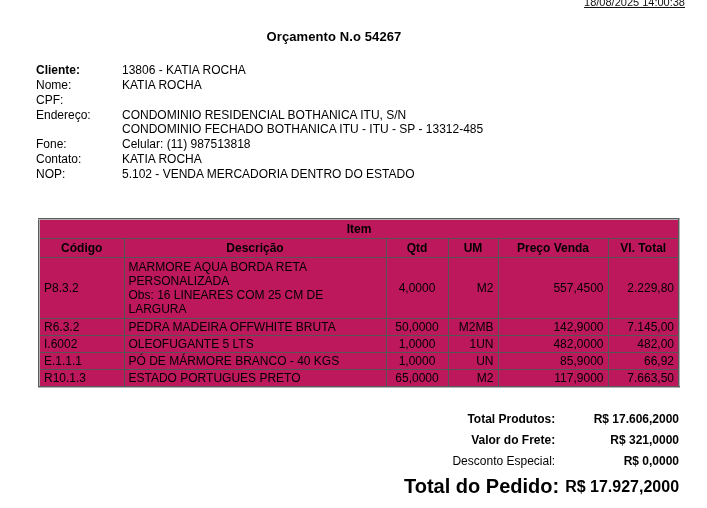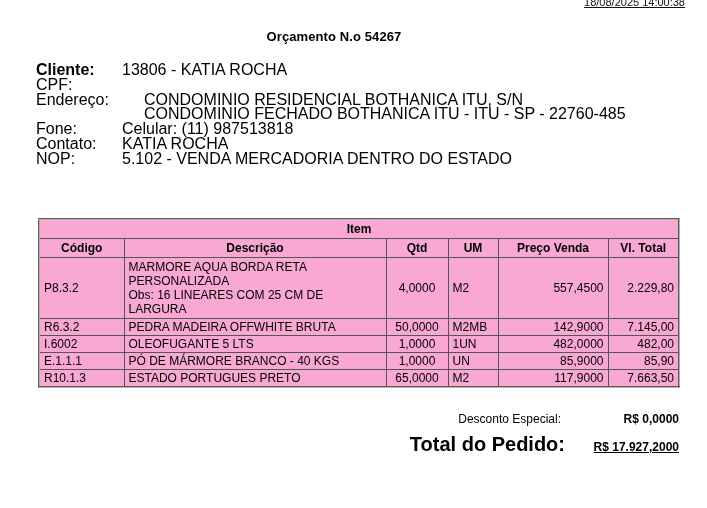--- a/index.html
+++ b/index.html
@@ -42,21 +42,21 @@
 
   
   #customer-info {
     position: absolute;
     top: 63px;
     left: 36px;
     width: 620px;
   }
   #customer-info table {
     border-collapse: collapse;
-    font-size: 16px;
+    font-size: 12px;
   }
   #customer-info td {
     padding: 0 0 1px 0;
     vertical-align: top;
     line-height: 14px;
     white-space: nowrap;
   }
   #customer-info td.lbl {
     width: 82px;
     font-weight: bold;
@@ -67,35 +67,34 @@
   }
   #customer-info td.val {
     font-weight: normal;
   }
   #customer-info td.val.bold {
     font-weight: normal;
   }
   #customer-info .addr-line {
     display: block;
     line-height: 14px;
-    margin-left: 22px;
   }
 
   
   #items-table-wrap {
     position: absolute;
     top: 218px;
     left: 38px;
     width: 641px;
   }
   table.items {
     border-collapse: collapse;
     width: 641px;
     table-layout: fixed;
-    background: #f9a8d4;
+    background: #be185d;
     border: 2px outset #b0b0b0;
   }
   table.items th,
   table.items td {
     border: 1px solid #555555;
     font-size: 12px;
     line-height: 13px;
     padding: 1px 4px;
     font-weight: normal;
     vertical-align: middle;
@@ -113,21 +112,21 @@
   col.c-codigo  { width: 85px; }
   col.c-desc    { width: 262px; }
   col.c-qtd     { width: 62px; }
   col.c-um      { width: 50px; }
   col.c-preco   { width: 110px; }
   col.c-total   { width: 71px; }
 
   td.codigo  { text-align: left;  padding-left: 6px; }
   td.desc    { text-align: left;  padding-left: 6px; }
   td.qtd     { text-align: center; padding-right: 6px; }
-  td.um      { text-align: left;  padding-left: 6px; }
+  td.um      { text-align: right;  padding-left: 6px; }
   td.preco   { text-align: right; padding-right: 6px; }
   td.total   { text-align: right; padding-right: 6px; }
   td.tall    { height: 58px; }
   td.desc .dline { display: block; line-height: 14px; }
 
   
   #totals {
     position: absolute;
     top: 412px;
     left: 404px;
@@ -154,50 +153,53 @@
     width: 108px;
   }
   #totals tr.grand td.t-label {
     font-size: 20px;
     font-weight: bold;
     padding-right: 6px;
     padding-bottom: 0;
     vertical-align: bottom;
   }
   #totals tr.grand td.t-value {
-    font-size: 12px;
+    font-size: 16px;
     font-weight: bold;
     padding-bottom: 2px;
     vertical-align: bottom;
-    text-decoration: underline;
   }
 </style>
 </head>
 <body>
 
 <div id="print-timestamp">18/08/2025 14:00:38</div>
 
 <div id="doc-title">Orçamento N.o 54267</div>
 
 <div id="customer-info">
   <table>
     <tbody>
       <tr>
         <td class="lbl">Cliente:</td>
         <td class="val bold">13806 - KATIA ROCHA</td>
       </tr>
       <tr>
+        <td class="lbl normal">Nome:</td>
+        <td class="val">KATIA ROCHA</td>
+      </tr>
+      <tr>
         <td class="lbl normal">CPF:</td>
         <td class="val"></td>
       </tr>
       <tr>
         <td class="lbl normal">Endereço:</td>
         <td class="val">
           <span class="addr-line">CONDOMINIO RESIDENCIAL BOTHANICA ITU, S/N</span>
-          <span class="addr-line">CONDOMINIO FECHADO BOTHANICA ITU - ITU - SP - 22760-485</span>
+          <span class="addr-line">CONDOMINIO FECHADO BOTHANICA ITU - ITU - SP - 13312-485</span>
         </td>
       </tr>
       <tr>
         <td class="lbl normal">Fone:</td>
         <td class="val">Celular: (11) 987513818</td>
       </tr>
       <tr>
         <td class="lbl normal">Contato:</td>
         <td class="val">KATIA ROCHA</td>
       </tr>
@@ -267,40 +269,48 @@
           <td class="total">482,00</td>
         </tr>
         <tr>
           <td class="codigo">E.1.1.1</td>
           <td class="desc">
             <span class="dline">PÓ DE MÁRMORE BRANCO - 40 KGS</span>
           </td>
           <td class="qtd">1,0000</td>
           <td class="um">UN</td>
           <td class="preco">85,9000</td>
-          <td class="total">85,90</td>
+          <td class="total">66,92</td>
         </tr>
         <tr>
           <td class="codigo">R10.1.3</td>
           <td class="desc">
             <span class="dline">ESTADO PORTUGUES PRETO</span>
           </td>
           <td class="qtd">65,0000</td>
           <td class="um">M2</td>
           <td class="preco">117,9000</td>
           <td class="total">7.663,50</td>
         </tr>
       </tbody>
   </table>
 </div>
 
 <div id="totals">
   <table>
     <tbody>
       <tr>
+        <td class="t-label">Total Produtos:</td>
+        <td class="t-value">R$ 17.606,2000</td>
+      </tr>
+      <tr>
+        <td class="t-label">Valor do Frete:</td>
+        <td class="t-value">R$ 321,0000</td>
+      </tr>
+      <tr>
         <td class="t-label normal">Desconto Especial:</td>
         <td class="t-value">R$ 0,0000</td>
       </tr>
       <tr class="grand">
         <td class="t-label">Total do Pedido:</td>
         <td class="t-value">R$ 17.927,2000</td>
       </tr>
     </tbody>
   </table>
 </div>

